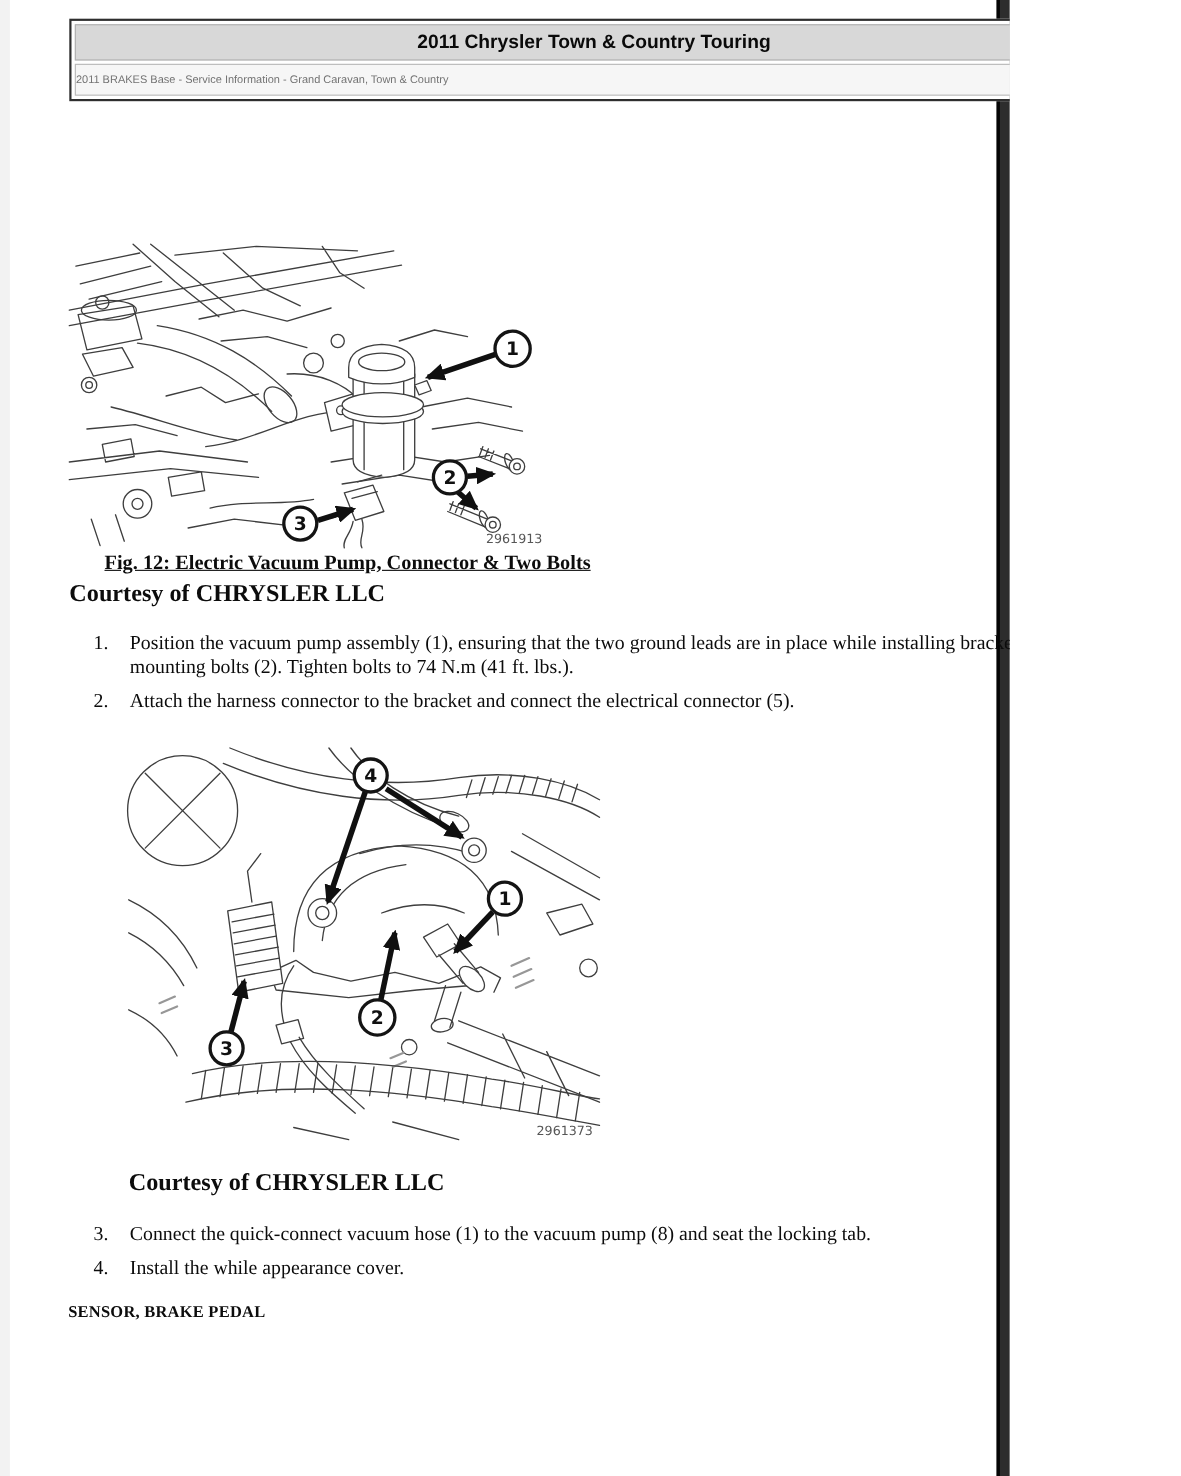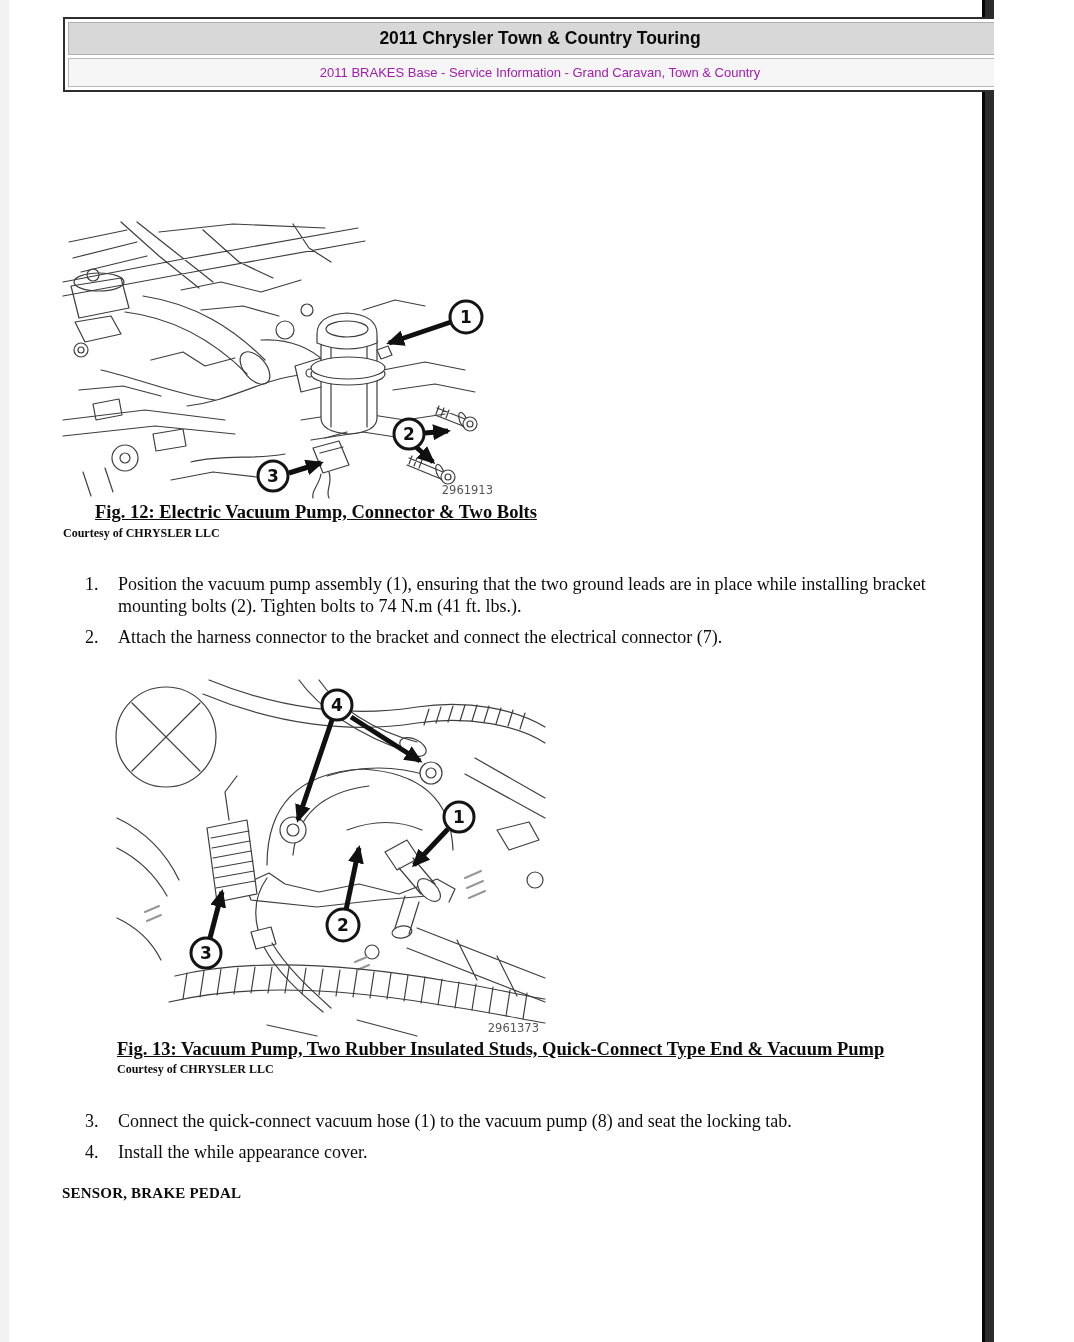--- a/index.html
+++ b/index.html
@@ -1,44 +1,44 @@
 <!DOCTYPE html>
 <html><head>
 <meta charset="utf-8">
 <style>
   html,body{margin:0;padding:0;background:#ffffff;}
-  .page{position:relative;width:994px;height:1342px;background:#ffffff;overflow:hidden;
+  .page{position:relative;width:918px;height:1342px;background:#ffffff;overflow:hidden;
         font-family:"Liberation Serif", serif;color:#0c0c0c;}
   .edge-left{position:absolute;left:0;top:0;width:9px;height:100%;background:#f2f2f2;}
   .edge-right{position:absolute;right:0;top:0;width:9px;height:100%;background:#2d2d2d;border-left:3px solid #050505;}
 
   
   .header{position:absolute;left:63px;top:17px;width:944px;border:2px solid #2e2e2e;background:#ffffff;padding:3px;}
   .h-row1{background:#d8d8d8;border:1px solid #b0b0b0;height:31px;line-height:31px;text-align:center;
           font-family:"Liberation Sans", sans-serif;font-weight:bold;font-size:17.5px;color:#0a0a0a;margin-bottom:3px;}
-  .h-row2{background:#f6f6f6;border:1px solid #b9b9b9;height:27px;line-height:27px;text-align:center;
-          font-family:"Liberation Sans", sans-serif;font-size:13px;color:#a21caf;}
+  .h-row2{background:#f6f6f6;border:1px solid #b9b9b9;height:27px;line-height:27px;
+          font-family:"Liberation Sans", sans-serif;font-size:10px;color:#737373;}
 
   
   svg.fig{position:absolute;overflow:visible;}
   .fig12{left:63px;top:222px;width:434px;height:276px;}
   .fig13{left:117px;top:680px;width:428px;height:356px;}
   .lw *{fill:none;stroke:#3e3e3e;stroke-width:1.2;stroke-linecap:round;stroke-linejoin:round;}
   .lw .wf{fill:#ffffff;}
   .lw .sh{stroke:#979797;stroke-width:2;}
   .arrow{fill:none;stroke:#101010;stroke-width:5;stroke-linecap:butt;}
   .badge circle{fill:#ffffff;stroke:#141414;stroke-width:3;}
   .badge text{font-family:"DejaVu Sans", sans-serif;font-weight:bold;font-size:17px;fill:#101010;text-anchor:middle;}
   .figno{font-family:"DejaVu Sans", sans-serif;font-size:11.5px;fill:#565656;text-anchor:end;}
 
   
   .caption{position:absolute;font-weight:bold;font-size:18.5px;text-decoration:underline;white-space:nowrap;}
   .cap12{left:63px;top:502px;margin-left:32px;}
   .cap13{left:117px;top:1039px;}
-  .courtesy{position:absolute;font-weight:bold;font-size:12px;white-space:nowrap;text-align:center;}
+  .courtesy{position:absolute;font-weight:bold;font-size:22px;white-space:nowrap;text-align:center;}
   .cou12{left:63px;top:526px;}
   .cou13{left:117px;top:1062px;}
   .steps{position:absolute;width:913px;font-size:18px;line-height:22px;}
   .stepsA{left:85px;top:573px;}
   .stepsB{left:85px;top:1110px;}
   .step{display:flex;margin-bottom:9px;}
   .step .num{flex:0 0 33px;}
   .step .txt{flex:1;}
   .section-heading{position:absolute;left:62px;top:1185px;font-weight:bold;font-size:15px;letter-spacing:.2px;}
 </style>
@@ -129,21 +129,21 @@
   <div class="caption cap12">Fig. 12: Electric Vacuum Pump, Connector &amp; Two Bolts</div>
   <div class="courtesy cou12">Courtesy of CHRYSLER LLC</div>
 
   <div class="steps stepsA">
     <div class="step">
       <span class="num">1.</span>
       <span class="txt">Position the vacuum pump assembly (1), ensuring that the two ground leads are in place while installing bracket mounting bolts (2). Tighten bolts to 74 N.m (41 ft. lbs.).</span>
     </div>
     <div class="step">
       <span class="num">2.</span>
-      <span class="txt">Attach the harness connector to the bracket and connect the electrical connector (7).</span>
+      <span class="txt">Attach the harness connector to the bracket and connect the electrical connector (5).</span>
     </div>
   </div>
 
   <svg class="fig fig13" viewBox="0 0 428 356" xmlns="http://www.w3.org/2000/svg">
     <defs>
       <marker id="ah2" viewBox="0 0 18 16" markerWidth="18" markerHeight="16" refX="15" refY="8" orient="auto" markerUnits="userSpaceOnUse">
         <path d="M0,0 L18,8 L0,16 Z" fill="#101010"></path>
       </marker>
     </defs>
     <g class="lw">
@@ -205,21 +205,20 @@
       <circle cx="226" cy="245" r="16"></circle>
       <text x="226" y="251">2</text>
     </g>
     <g class="badge">
       <circle cx="89" cy="273" r="15"></circle>
       <text x="89" y="279">3</text>
     </g>
     <text class="figno" x="422" y="352">2961373</text>
   </svg>
 
-  <div class="caption cap13">Fig. 13: Vacuum Pump, Two Rubber Insulated Studs, Quick-Connect Type End &amp; Vacuum Pump</div>
   <div class="courtesy cou13">Courtesy of CHRYSLER LLC</div>
 
   <div class="steps stepsB">
     <div class="step">
       <span class="num">3.</span>
       <span class="txt">Connect the quick-connect vacuum hose (1) to the vacuum pump (8) and seat the locking tab.</span>
     </div>
     <div class="step">
       <span class="num">4.</span>
       <span class="txt">Install the while appearance cover.</span>

